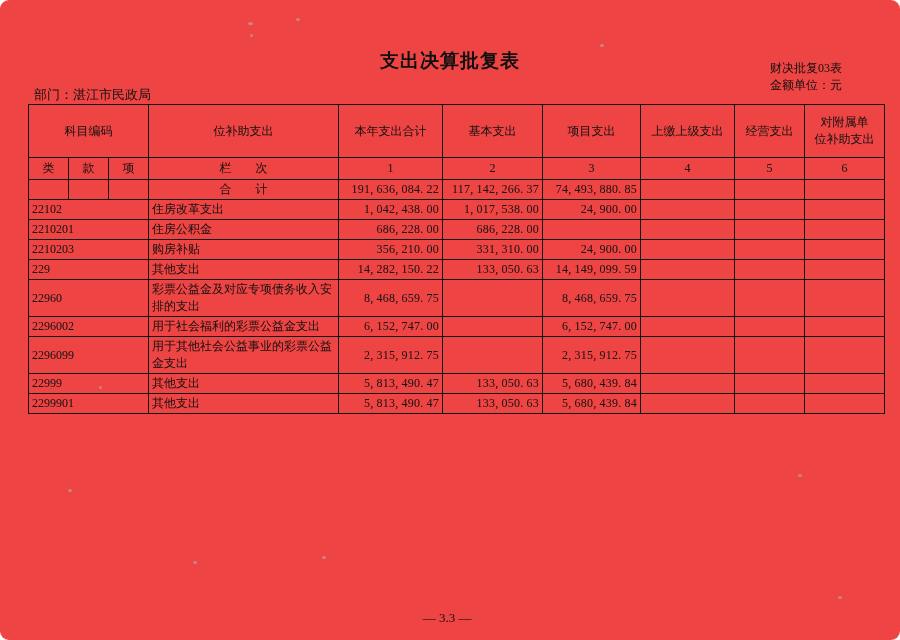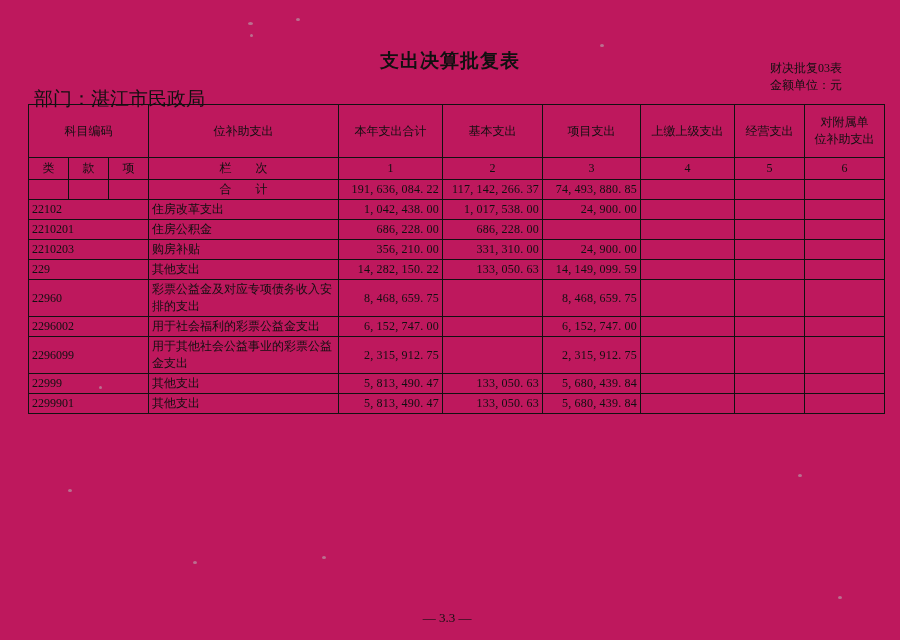--- a/index.html
+++ b/index.html
@@ -11,21 +11,22 @@
     height: 640px;
     background: #ffffff;
     font-family: "Liberation Serif", "DejaVu Serif", serif;
     color: #101010;
     position: relative;
     overflow: hidden;
   }
   .page {
     position: absolute;
     inset: 0;
-    background: #be185d;
+    background: #ef4444;
+    border-radius: 9px;
   }
   
   .speck {
     position: absolute;
     background: #b8b8b8;
     border-radius: 50%;
     opacity: .55;
   }
   .title {
     position: absolute;
@@ -43,21 +44,21 @@
     right: 58px;
     font-size: 12px;
     line-height: 17px;
     text-align: left;
     margin-left: 32px;
   }
   .dept {
     position: absolute;
     top: 86px;
     left: 34px;
-    font-size: 19px;
+    font-size: 13px;
   }
   table.main {
     position: absolute;
     top: 104px;
     left: 28px;
     width: 844px;
     border-collapse: collapse;
     table-layout: fixed;
   }
   table.main td, table.main th {

